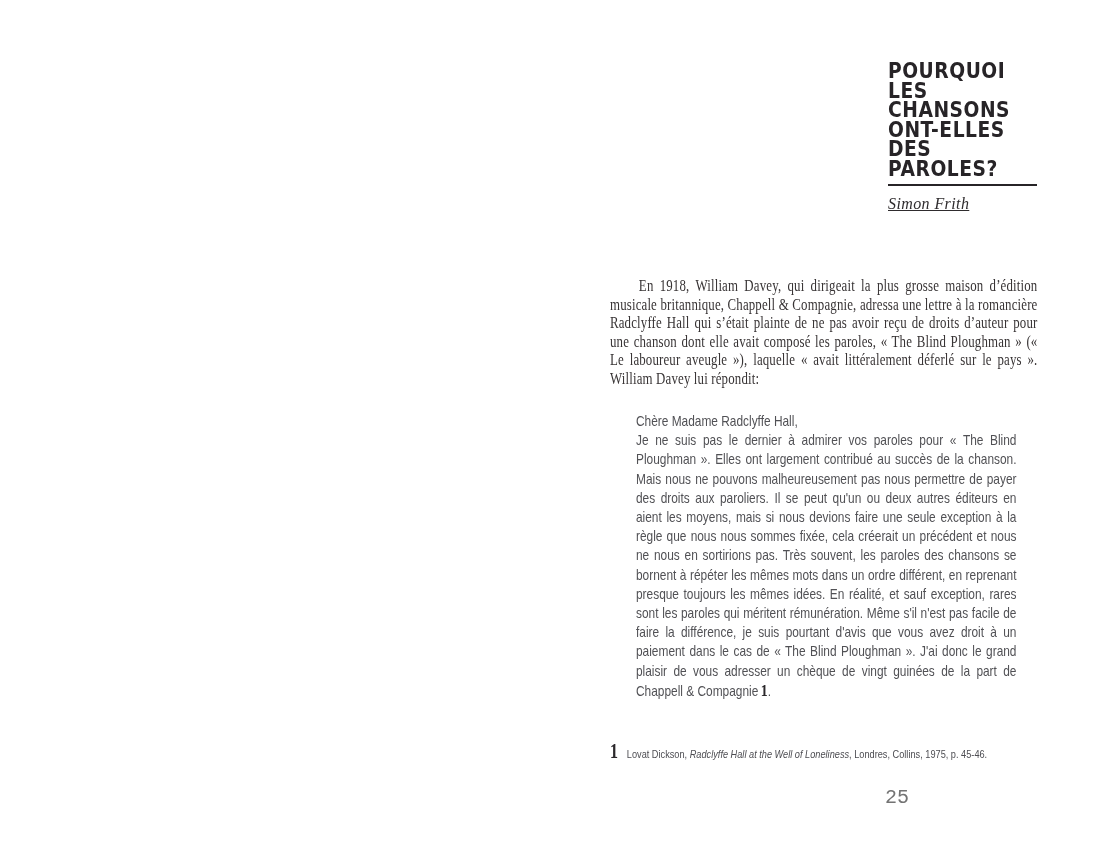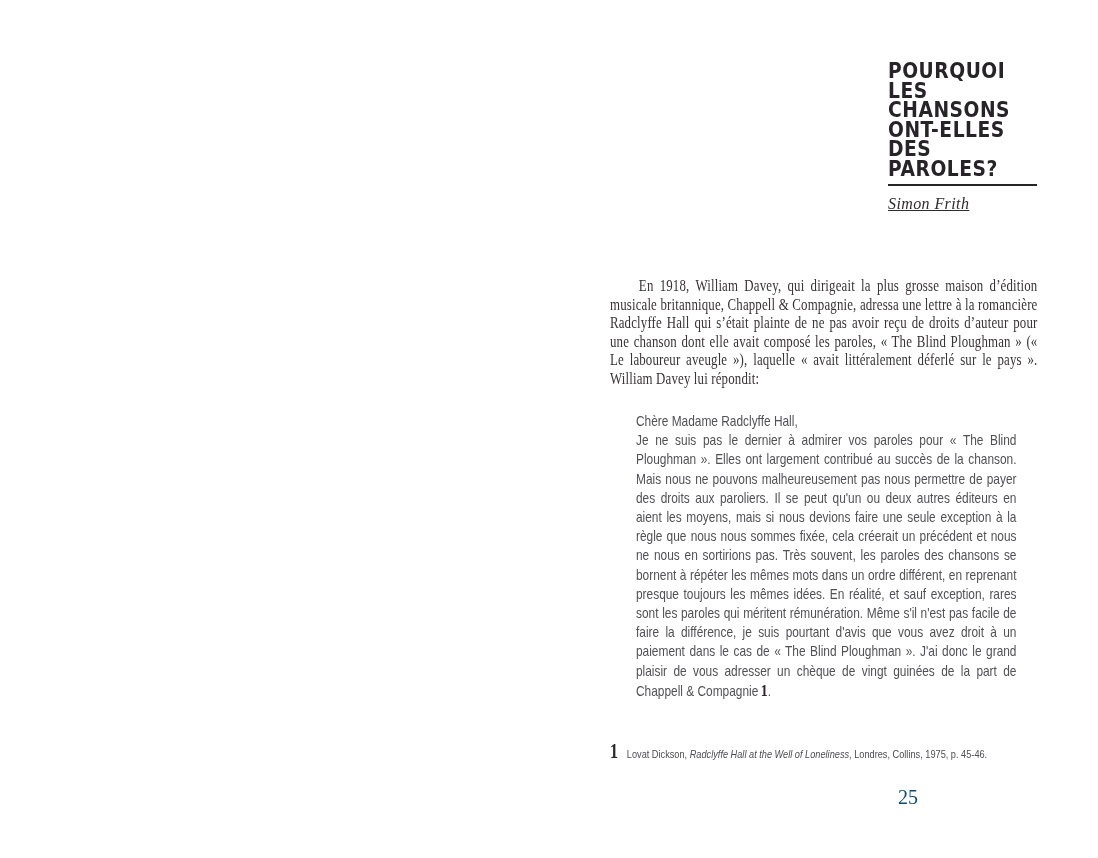--- a/index.html
+++ b/index.html
@@ -119,24 +119,23 @@
     line-height: 14px;
     color: #4d4d52;
   }
   .fn-text em { font-style: italic; }
 
   
   .page-number {
     position: absolute;
     left: 885px;
     top: 786px;
-    font-family: Liberation Serif, serif;
+    font-family: Liberation Mono, monospace;
     font-size: 20px;
-    color: #0c4a6e;
-    margin-left: 13px;
+    color: #737373;
   }
 </style>
 </head>
 <body>
 
 <div class="page">
 
   <header class="title-block">
     <h1 class="article-title">POURQUOI
 LES

